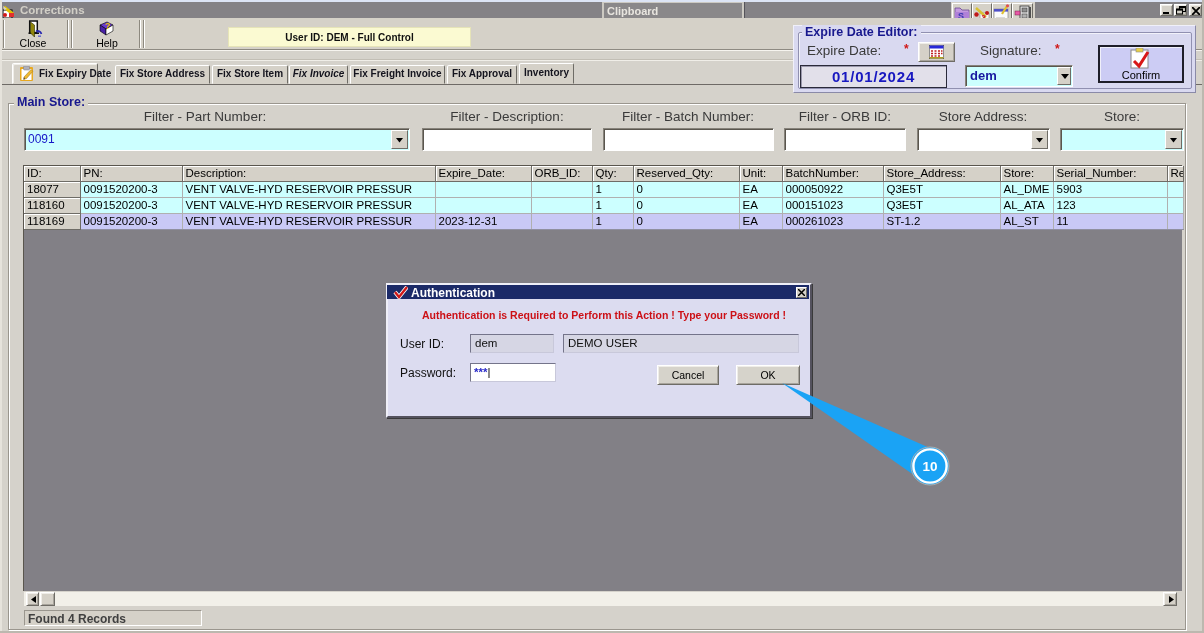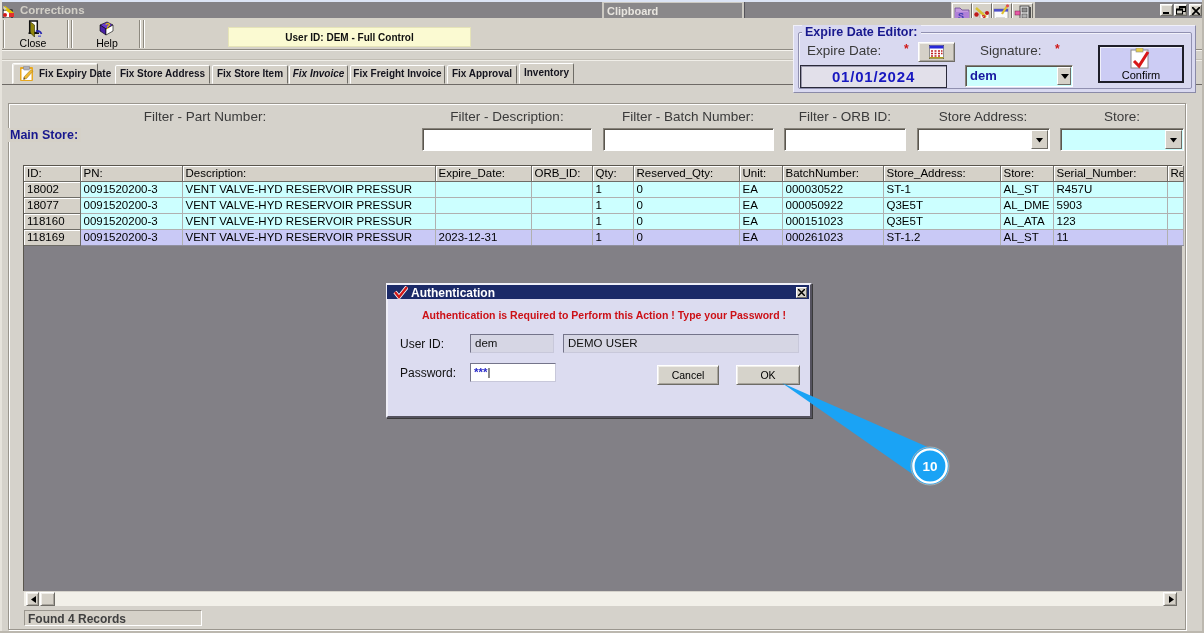--- a/index.html
+++ b/index.html
@@ -156,29 +156,37 @@
     </div>
 <div class="abs tab" style="left:519px;top:63px;width:55px;height:21px;">
       <div class="tabt" style="margin-top:3px;">Inventory</div>
     </div>
 <style>
 .tab{background:#d5d1c8;border:1px solid;border-color:#fff #6e6c66 transparent #fff;border-radius:2px 2px 0 0;}
 .tabt{text-align:center;font-size:10px;font-weight:bold;color:#14141e;white-space:nowrap;overflow:hidden;}
 </style>
 
 <div class="abs" style="left:8px;top:103px;width:1178px;height:527px;border:1px solid #9a968e;box-shadow:inset 1px 1px 0 #fff, 1px 1px 0 #fff;"></div>
-<div class="abs" style="left:7px;top:95px;background:#d5d1c8;padding:0 3px;font-size:12.5px;font-weight:bold;color:#18188e;margin-top:33px;">Main Store:</div>
+<div class="abs" style="left:14px;top:95px;background:#d5d1c8;padding:0 3px;font-size:12.5px;font-weight:bold;color:#18188e;">Main Store:</div>
 
 <div class="abs lbl" style="left:105px;top:109px;width:200px;text-align:center;">Filter - Part Number:</div>
 <div class="abs lbl" style="left:407px;top:109px;width:200px;text-align:center;">Filter - Description:</div>
 <div class="abs lbl" style="left:588px;top:109px;width:200px;text-align:center;">Filter - Batch Number:</div>
 <div class="abs lbl" style="left:745px;top:109px;width:200px;text-align:center;">Filter - ORB ID:</div>
 <div class="abs lbl" style="left:883px;top:109px;width:200px;text-align:center;">Store Address:</div>
 <div class="abs lbl" style="left:1022px;top:109px;width:200px;text-align:center;">Store:</div>
 
+<div class="abs sunken" style="left:24px;top:128px;width:386px;height:23px;background:#ccffff;box-shadow:inset 1px 1px 0 #5a564e;">
+<div style="font-size:12px;color:#1818c8;margin:3px 0 0 3px;">0091</div>
+<div class="abs raised" style="right:1px;top:1px;width:17px;height:19px;background:#d5d1c8;">
+        <svg class="abs" style="left:4px;top:7px;" width="7" height="5">
+          <path d="M0 0 h7 l-3.5 4.5 z" fill="#000"></path>
+        </svg>
+      </div>
+</div>
 <div class="abs sunken" style="left:422px;top:128px;width:170px;height:23px;background:#fff;box-shadow:inset 1px 1px 0 #5a564e;"></div>
 <div class="abs sunken" style="left:603px;top:128px;width:171px;height:23px;background:#fff;box-shadow:inset 1px 1px 0 #5a564e;"></div>
 <div class="abs sunken" style="left:784px;top:128px;width:122px;height:23px;background:#fff;box-shadow:inset 1px 1px 0 #5a564e;"></div>
 <div class="abs sunken" style="left:917px;top:128px;width:133px;height:23px;background:#fff;box-shadow:inset 1px 1px 0 #5a564e;">
 <div class="abs raised" style="right:1px;top:1px;width:17px;height:19px;background:#d5d1c8;">
         <svg class="abs" style="left:4px;top:7px;" width="7" height="5">
           <path d="M0 0 h7 l-3.5 4.5 z" fill="#000"></path>
         </svg>
       </div>
 </div>
@@ -217,35 +225,20 @@
             <td>Qty:</td>
             <td>Reserved_Qty:</td>
             <td>Unit:</td>
             <td>BatchNumber:</td>
             <td>Store_Address:</td>
             <td>Store:</td>
             <td>Serial_Number:</td>
             <td>Re</td>
 </tr>
 <tr class="row">
-<td class="idc">18002</td>
-            <td>0091520200-3</td>
-            <td>VENT VALVE-HYD RESERVOIR PRESSUR</td>
-            <td></td>
-            <td></td>
-            <td>1</td>
-            <td>0</td>
-            <td>EA</td>
-            <td>000030522</td>
-            <td>ST-1</td>
-            <td>AL_ST</td>
-            <td>R457U</td>
-            <td></td>
-</tr>
-<tr class="row">
 <td class="idc">18077</td>
             <td>0091520200-3</td>
             <td>VENT VALVE-HYD RESERVOIR PRESSUR</td>
             <td></td>
             <td></td>
             <td>1</td>
             <td>0</td>
             <td>EA</td>
             <td>000050922</td>
             <td>Q3E5T</td>

